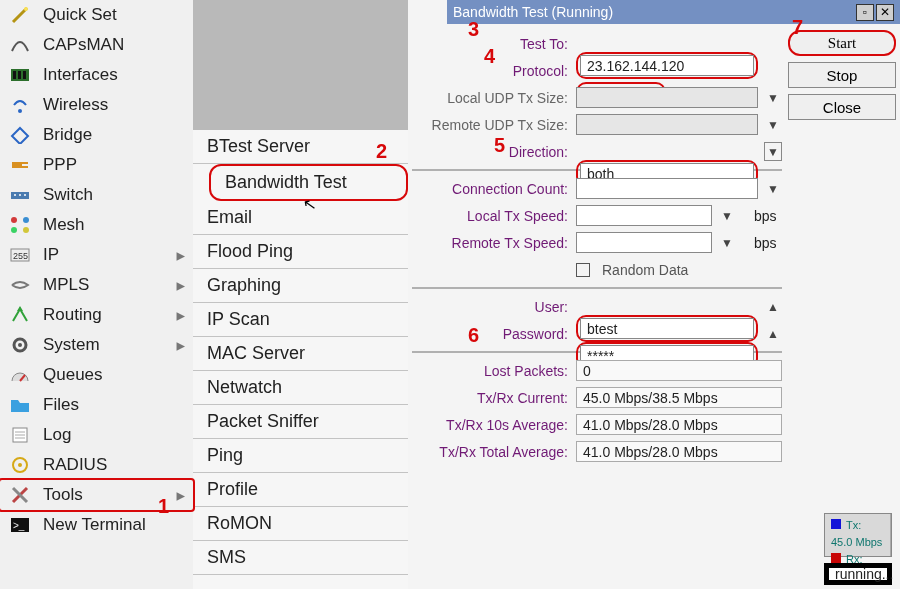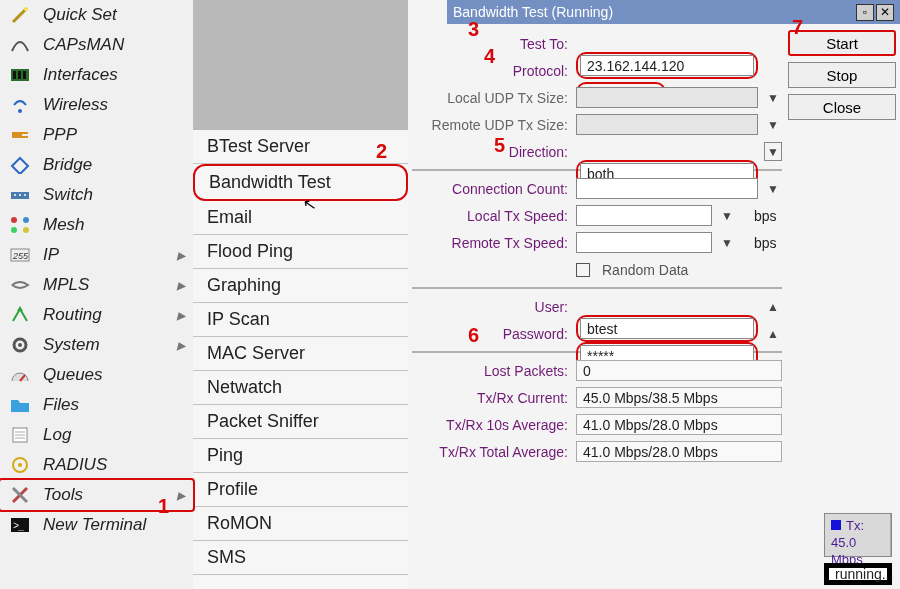--- a/index.html
+++ b/index.html
@@ -2,63 +2,63 @@
 <html><head>
 <meta charset="utf-8">
 <style>
   * { box-sizing: border-box; font-family: Arial, Helvetica, sans-serif; }
   html, body { margin:0; padding:0; }
   body { width:900px; height:589px; background:#e9e9e9; overflow:hidden; position:relative; }
   .cols { display:flex; height:100%; }
 
   
   .nav { width:193px; background:#f0f0f0; display:flex; flex-direction:column; font-size:17px; color:#222; }
-  .nav-item { display:flex; align-items:center; gap:11px; height:30px; padding:2px 8px; cursor:default;font-style:italic; }
+  .nav-item { display:flex; align-items:center; gap:11px; height:30px; padding:2px 8px; cursor:default; }
   .nav-item .ic { width:24px; height:20px; display:flex; align-items:center; justify-content:center; }
   .nav-item .sub { position:absolute; right:8px; color:#777; }
   .nav-item { position:relative; }
 
   
   .submenu { width:215px; background:#f6f6f6; display:flex; flex-direction:column; }
   .submenu-header { height:130px; background:#b9b9b9; }
   .submenu-item { font-size:18px; color:#222; padding:6px 14px; border-bottom:1px solid #c3c3c3; cursor:default; }
-  .submenu-item.sel { border:2px solid #d7080a; border-radius:12px; }
+  .submenu-item.sel { border:2px solid #d7080a; border-radius:12px;margin-left:16px; }
 
   
   .win { flex:1; position:relative; background:#f4f4f4; }
   .titlebar { height:24px; background:#7490c2; display:flex; align-items:center; color:#fff; font-size:14px; padding:0 6px;margin-left:39px; }
   .titlebar .title { flex:1; }
   .tb-btn { width:18px; height:17px; background:#cfcfcf; border:1px solid #333; margin-left:2px; display:flex; align-items:center; justify-content:center; font-size:12px; color:#000; }
 
   .win-body { display:flex; gap:6px; padding:6px 4px 0 4px; }
   .form { flex:1; font-size:14px; color:#555; }
   .side-btns { width:108px; display:flex; flex-direction:column; gap:6px; }
   .btn { height:26px; background:#efefef; border:1px solid #888; display:flex; align-items:center; justify-content:center; font-size:15px; }
-  .btn.primary { border:2px solid #d7080a; border-radius:3px; }
+  .btn.primary { border:2px solid #d7080a; border-radius:12px;font-family:Liberation Serif, serif; }
 
   .row { display:flex; align-items:center; height:27px; gap:6px; }
   .lab { width:158px; text-align:right; font-size:14px; color:#666; padding-right:2px; }
   .lab.dark { color:#701a75; }
   .fld { flex:1; height:21px; background:#fff; border:1px solid #888; padding:0 6px; display:flex; align-items:center; font-size:14px; color:#222; }
   .fld.dis { background:#e6e6e6; }
   .tri { width:18px; text-align:center; color:#444; font-size:12px; }
   .unit { width:28px; font-size:14px; color:#222;margin-left:12px; }
   .readonly { flex:1; height:21px; background:#f9f9f9; border:1px solid #aaa; padding:0 6px; display:flex; align-items:center; color:#222; font-size:14px; }
 
   .circ { border:2px solid #d7080a; border-radius:10px; padding:1px 2px; display:inline-flex; align-items:center;margin-top:44px; }
   .callout { position:absolute; color:#d7080a; font-weight:bold; font-size:20px; pointer-events:none; }
   .radio { width:12px; height:12px; border:1px solid #444; border-radius:50%; display:inline-flex; align-items:center; justify-content:center; margin:0 4px; }
   .radio.sel::after { content:""; width:6px; height:6px; background:#000; border-radius:50%; }
   .chk { width:14px; height:14px; border:1px solid #555; display:inline-block; margin-right:6px; }
 
   .sep { height:2px; background:#b0b0b0; margin:4px 0 4px 0; }
 
   
   .chart { position:absolute; left:416px; right:8px; top:513px; height:44px; border:1px solid #888; background:#d9d9d9; display:flex; }
-  .legend { width:120px; padding:3px 6px; font-size:13px; line-height:17px; color:#4c1d95; display:flex; flex-direction:column; border-right:1px solid #aaa;}
+  .legend { width:120px; padding:3px 6px; font-size:11px; line-height:17px; color:#0f766e; display:flex; flex-direction:column; border-right:1px solid #aaa;}
   .legend .sw { width:10px; height:10px; display:inline-block; margin-right:5px; }
   .sw.blue { background:#1212d8; }
   .sw.red { background:#c80606; }
   .plot { flex:1; position:relative; overflow:hidden; }
 
   .status { position:absolute; left:416px; right:8px; bottom:4px; height:22px; border:5px solid #000000; background:#fff; display:flex; align-items:center; padding:0 6px; font-size:14px; color:#222; }
 
   
   svg { display:block; }
 
@@ -106,35 +106,35 @@
       <span class="ic">
           <svg width="20" height="18">
             <circle cx="10" cy="15" r="2" fill="#2a66c5"></circle>
             <path d="M4 9 Q10 1 16 9" fill="none" stroke="#2a66c5" stroke-width="2"></path>
           </svg>
         </span>
       <span>Wireless</span>
     </div>
     <div class="nav-item">
       <span class="ic">
+          <svg width="20" height="18">
+            <polygon points="10,2 18,10 10,18 2,10" fill="none" stroke="#2a66c5" stroke-width="2"></polygon>
+          </svg>
+        </span>
+      <span>Bridge</span>
+    </div>
+    <div class="nav-item">
+      <span class="ic">
           <svg width="20" height="16">
             <rect x="2" y="5" width="10" height="6" fill="#d99020"></rect>
             <line x1="12" y1="6" x2="18" y2="6" stroke="#d99020" stroke-width="2"></line>
             <line x1="12" y1="10" x2="18" y2="10" stroke="#d99020" stroke-width="2"></line>
           </svg>
         </span>
       <span>PPP</span>
-    </div>
-    <div class="nav-item">
-      <span class="ic">
-          <svg width="20" height="18">
-            <polygon points="10,2 18,10 10,18 2,10" fill="none" stroke="#2a66c5" stroke-width="2"></polygon>
-          </svg>
-        </span>
-      <span>Bridge</span>
     </div>
     <div class="nav-item">
       <span class="ic">
           <svg width="20" height="14">
             <rect x="1" y="4" width="18" height="7" fill="#4a7bb0"></rect>
             <circle cx="5" cy="7" r="1" fill="#fff"></circle>
             <circle cx="10" cy="7" r="1" fill="#fff"></circle>
             <circle cx="15" cy="7" r="1" fill="#fff"></circle>
           </svg>
         </span>

